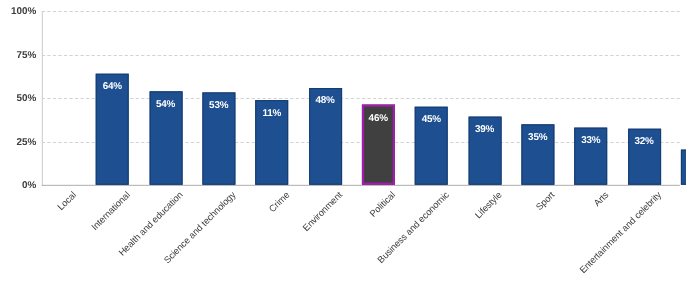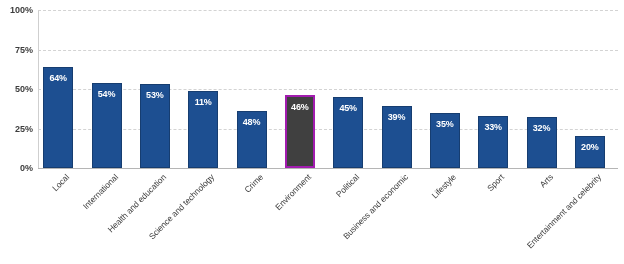--- a/index.html
+++ b/index.html
@@ -60,20 +60,21 @@
     color: #3d3d3d;
     transform: translateY(-50%);
     white-space: nowrap;
   }
 
   
   .bar-slot {
     position: absolute;
     bottom: 0;
     width: 30px;
+    margin-left: 44px;
   }
   .bar {
     position: absolute;
     bottom: 0;
     left: 0;
     width: 100%;
     box-sizing: border-box;
   }
   .bar.blue {
     background: #1d4f91;
@@ -150,21 +151,21 @@
           <div class="bar blue" title="Health and education 53%" style="height: 83.74px;">
             <span class="bar-value">53%</span>
           </div>
         </div>
         <div class="bar-slot" style="left: 150.167px; height: 158px;">
           <div class="bar blue" title="Science and technology 49%" style="height: 77.42px;">
             <span class="bar-value">11%</span>
           </div>
         </div>
         <div class="bar-slot" style="left: 198.5px; height: 158px;">
-          <div class="bar blue" title="Crime 48%" style="height: 57px;">
+          <div class="bar blue" title="Crime 48%" style="height: 88px;">
             <span class="bar-value">48%</span>
           </div>
         </div>
         <div class="bar-slot" style="left: 246.833px; height: 158px;">
           <div class="bar green" title="Environment 46%" style="height: 72.68px;">
             <span class="bar-value">46%</span>
           </div>
         </div>
         <div class="bar-slot" style="left: 295.167px; height: 158px;">
           <div class="bar blue" title="Political 45%" style="height: 71.1px;">

